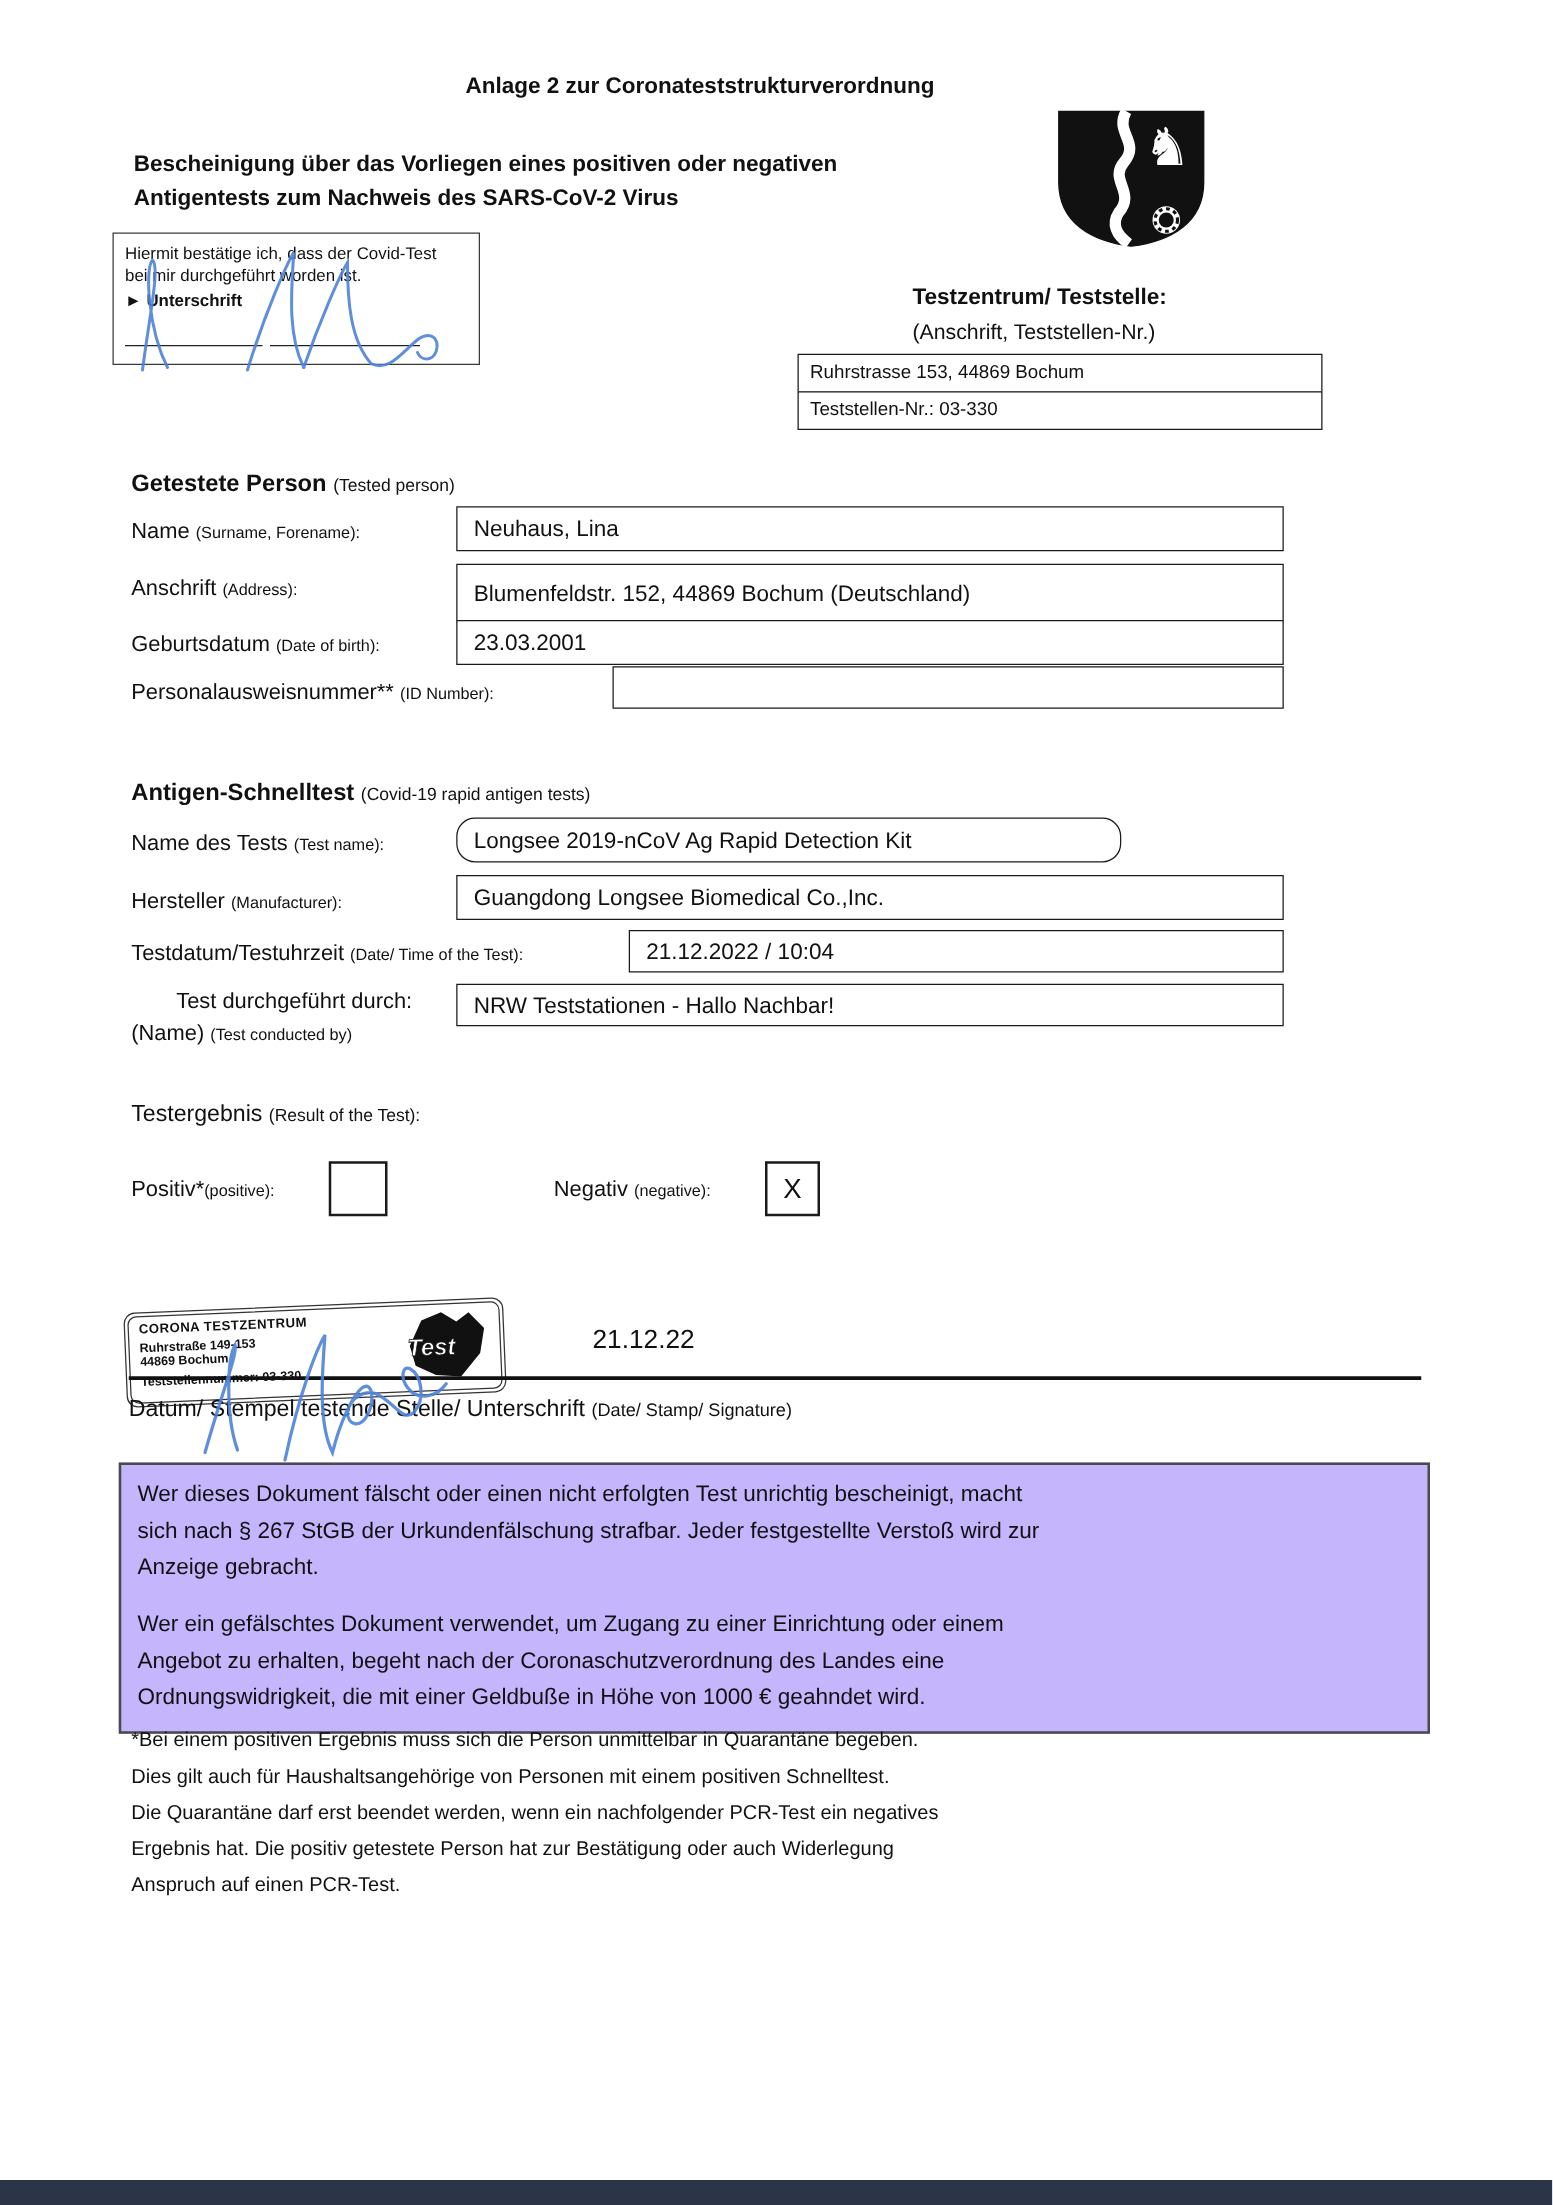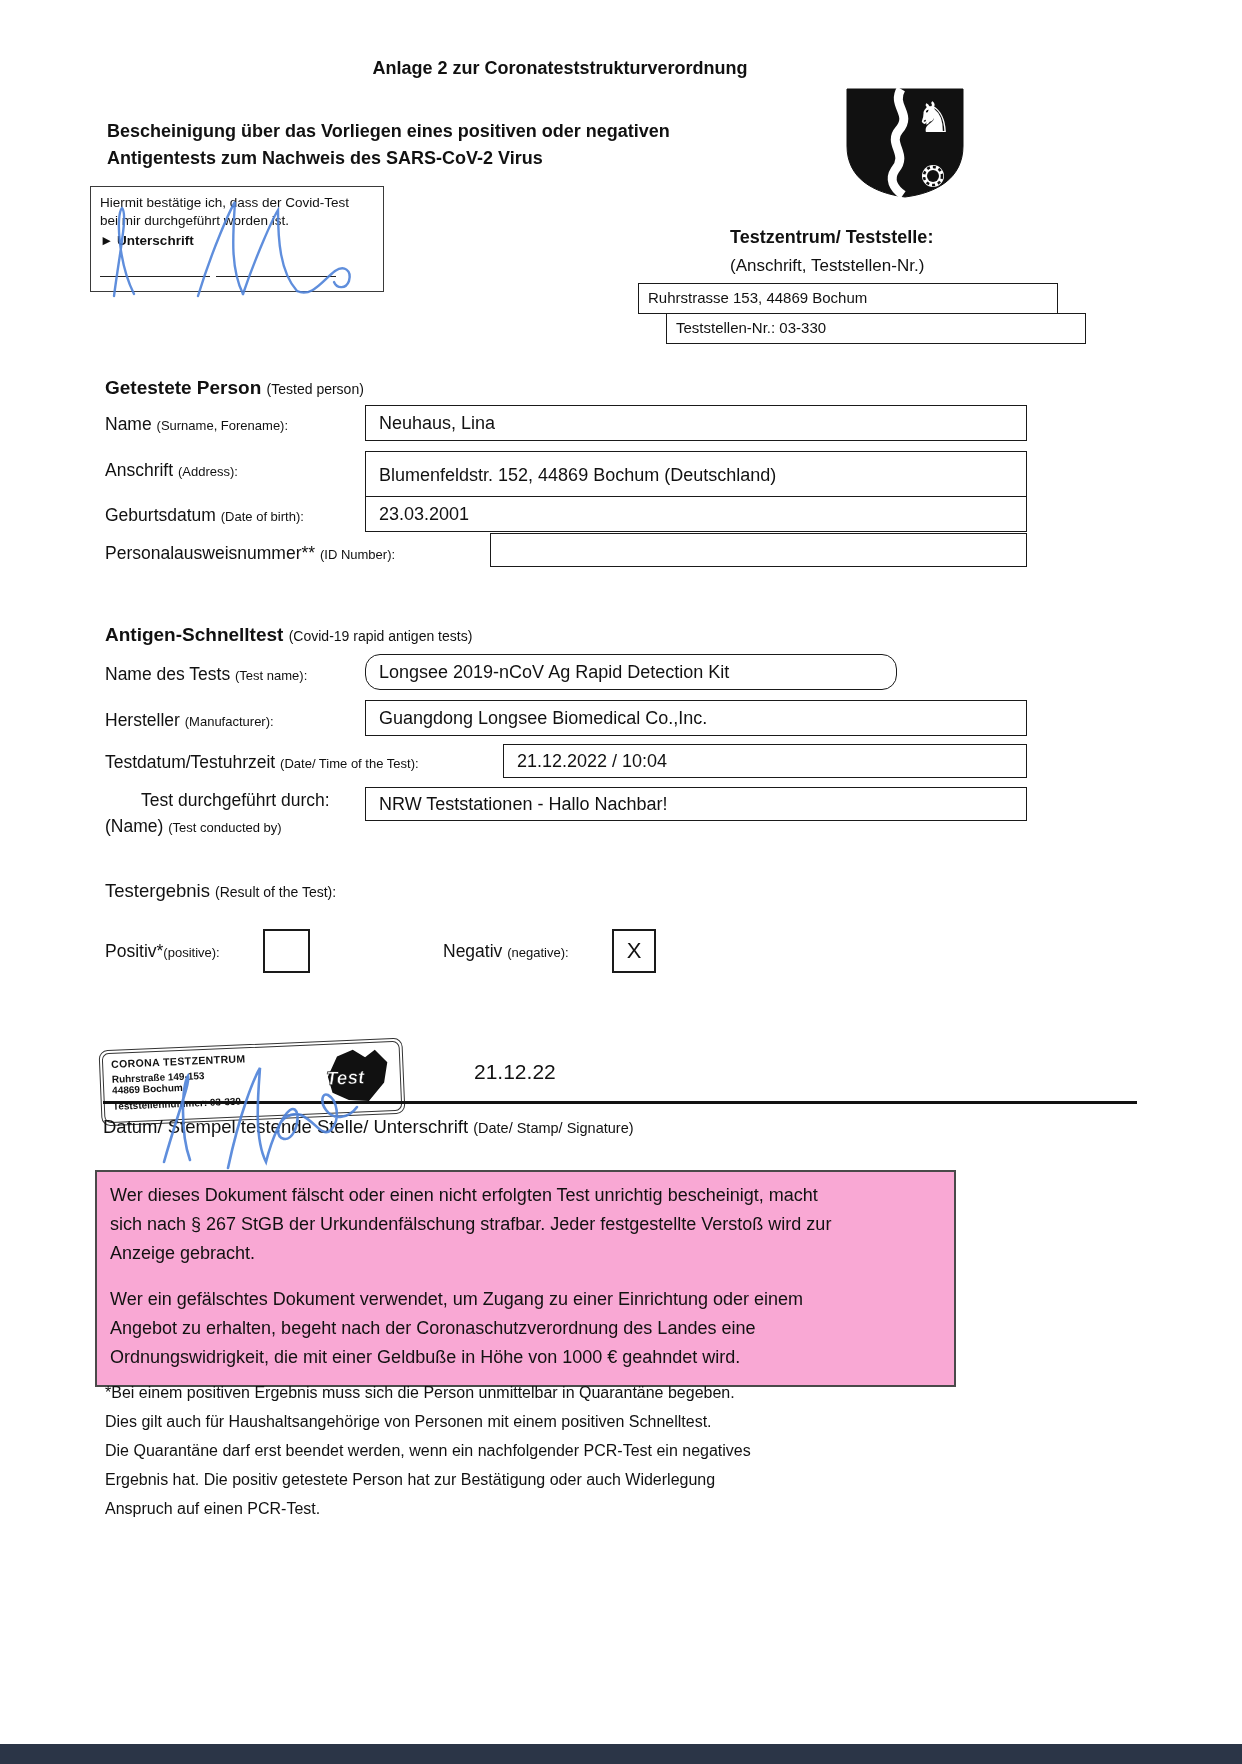--- a/index.html
+++ b/index.html
@@ -17,21 +17,21 @@
   .sig-box .sig-label { font-size:13.5px; font-weight:bold; margin-top:3px; }
   .sig-underline { position:absolute; height:1.5px; background:#222; bottom:14px; }
   .u1 { left:9px; width:110px; } .u2 { left:125px; width:120px; }
 
   .coat { position:absolute; top:86px; left:843px; width:124px; height:114px; }
 
   .tc-title { position:absolute; top:227px; left:730px; font-size:18px; font-weight:bold; }
   .tc-sub   { position:absolute; top:256px; left:730px; font-size:17px; }
   .tc-box   { position:absolute; left:638px; width:420px; height:31px;
               border:1.5px solid #1a1a1a; font-size:15px; line-height:28px; padding-left:9px; background:#fff; }
-  .tc-box.b1 { top:283px; } .tc-box.b2 { top:312.5px;margin-left:28px; }
+  .tc-box.b1 { top:283px; } .tc-box.b2 { top:312.5px; }
 
   .section-title { position:absolute; left:105px; font-size:19px; font-weight:bold; }
   .section-title .sub { font-weight:normal; font-size:14px; }
 
   .flabel { position:absolute; left:105px; font-size:17.5px; }
   .flabel .sub { font-size:13px; }
   .fbox { position:absolute; border:1.7px solid #1a1a1a; background:#fff;
           font-size:18px; padding-left:13px; display:flex; align-items:center; }
 
   .result-box { position:absolute; border:2px solid #1a1a1a; background:#fff;
@@ -45,22 +45,22 @@
   .stamp-inner .s2 { font-size:10px; font-weight:bold; margin-top:4px; }
   .stamp-inner .s3 { font-size:10px; font-weight:bold; }
   .stamp-inner .s4 { font-size:10px; font-weight:bold; margin-top:5px; }
   .stamp-logo { position:absolute; top:2px; right:4px; width:82px; height:62px; }
 
   .stamp-date { position:absolute; top:1060px; left:474px; font-size:21px; }
   .stamp-line { position:absolute; top:1101px; left:103px; width:1034px; height:3px; background:#111; }
   .stamp-caption { position:absolute; top:1116px; left:103px; font-size:18.5px; }
   .stamp-caption .sub { font-size:14.5px; }
 
-  .warning { position:absolute; top:1170px; left:95px; width:861px;
-             background:#f9a8d4; border:2px solid #4a4a4a; padding:9px 13px 13px 13px; }
+  .warning { position:absolute; top:1170px; left:95px; width:1049px;
+             background:#c4b5fd; border:2px solid #4a4a4a; padding:9px 13px 13px 13px; }
   .warning p { font-size:18px; line-height:29px; white-space:pre-line; }
   .warning p + p { margin-top:17px; }
 
   .footnote { position:absolute; top:1378px; left:105px; width:960px;
               font-size:16px; line-height:29px; white-space:pre-line; }
 
   .bottom-bar { position:absolute; top:1744px; left:0; width:1242px; height:20px; background:#2b3547; }
 
   .sig-overlay { position:absolute; pointer-events:none; }
   .sig-overlay.top { top:188px; left:80px; width:310px; height:115px; }

